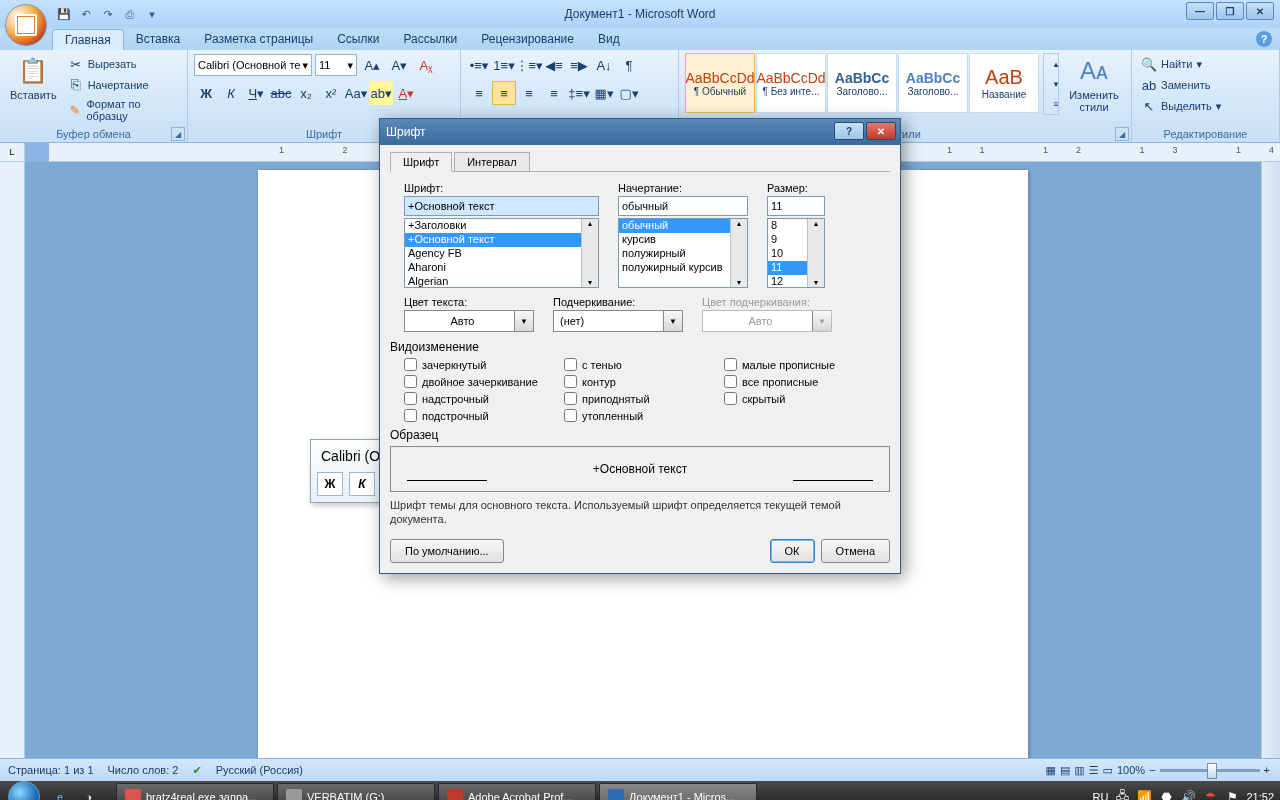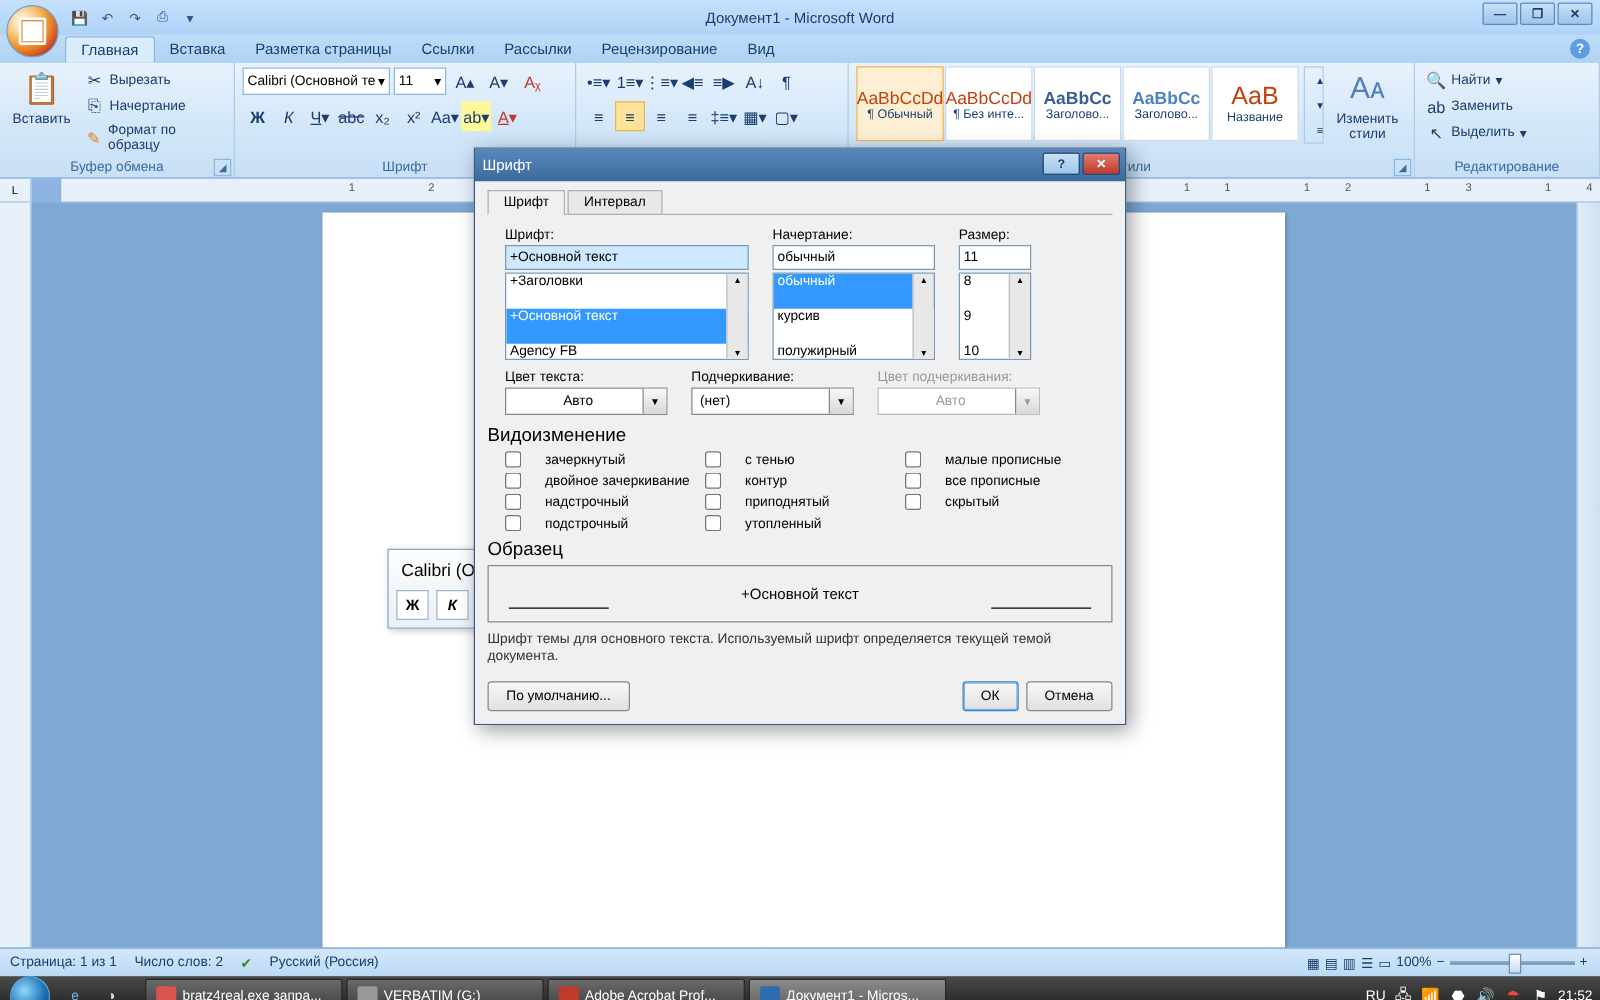--- a/index.html
+++ b/index.html
@@ -62,29 +62,29 @@
 .dlg-close{background:linear-gradient(#e27a6e,#c0392b);color:#fff}
 .dlg-body{padding:6px 10px 10px;background:#f0f0f0}
 .dlg-tabs{display:flex;border-bottom:1px solid #b0b0b0;margin-bottom:10px}
 .dlg-tab{padding:3px 12px;border:1px solid #b0b0b0;background:#e8e8e8;font-size:11px;margin-right:2px;position:relative;top:1px}
 .dlg-tab.active{background:#f0f0f0;border-bottom:1px solid #f0f0f0}
 .row{display:flex;gap:19px;margin-bottom:8px}
 .col{display:flex;flex-direction:column;gap:2px}
 .lbl{font-size:11px}
 .txtbox{border:1px solid #7a9ab8;background:#fff;height:18px;padding:0 3px;font-size:11px;display:flex;align-items:center}
 .listbox{border:1px solid #7a9ab8;background:#fff;height:68px;overflow:hidden;position:relative;font-size:11px}
-.listbox .item{padding:0 3px;height:28px;line-height:13px}
+.listbox .item{padding:0 3px;height:14px;line-height:13px}
 .listbox .item.sel{background:#3399ff;color:#fff}
 .listbox .sb{position:absolute;right:0;top:0;width:16px;height:100%;background:#e8e8e8;border-left:1px solid #c0c0c0;display:flex;flex-direction:column;justify-content:space-between;align-items:center;font-size:8px}
 .combo{border:1px solid #888;background:#fff;height:20px;display:flex;align-items:center;justify-content:space-between;padding-left:6px;font-size:11px}
 .combo .arr{width:18px;height:100%;border-left:1px solid #888;background:linear-gradient(#f8f8f8,#d8d8d8);display:flex;align-items:center;justify-content:center;font-size:8px}
 .combo.disabled{color:#999;border-color:#bbb}
-.chk{display:flex;align-items:center;gap:19px;font-size:11px}
+.chk{display:flex;align-items:center;gap:5px;font-size:11px}
 .chk input{width:13px;height:13px;margin:0}
-.fieldset-lbl{font-size:15px;margin:6px 0 4px}
+.fieldset-lbl{font-size:12px;margin:6px 0 4px}
 .chk-grid{display:grid;grid-template-columns:160px 160px 160px;row-gap:4px}
 .preview{border:1px solid #888;height:44px;display:flex;align-items:center;justify-content:center;position:relative;font-size:12px;margin-top:2px}
 .preview .line{position:absolute;bottom:10px;width:80px;height:1px;background:#000}
 .dlg-btns{display:flex;justify-content:space-between;margin-top:12px}
 .btn{height:22px;padding:0 14px;border:1px solid #888;background:linear-gradient(#f8f8f8,#e0e0e0);border-radius:3px;font-size:11px;display:flex;align-items:center}
 .btn.focus{border:1px solid #3880c4;box-shadow:0 0 0 1px #7ab4e8 inset}
 .hint{font-size:11px;color:#333;margin-top:6px;line-height:1.3}
 .ruler-ticks{position:absolute;left:230px;top:2px;font-size:9px;color:#555;letter-spacing:28px;white-space:nowrap}
 </style>
 </head>

